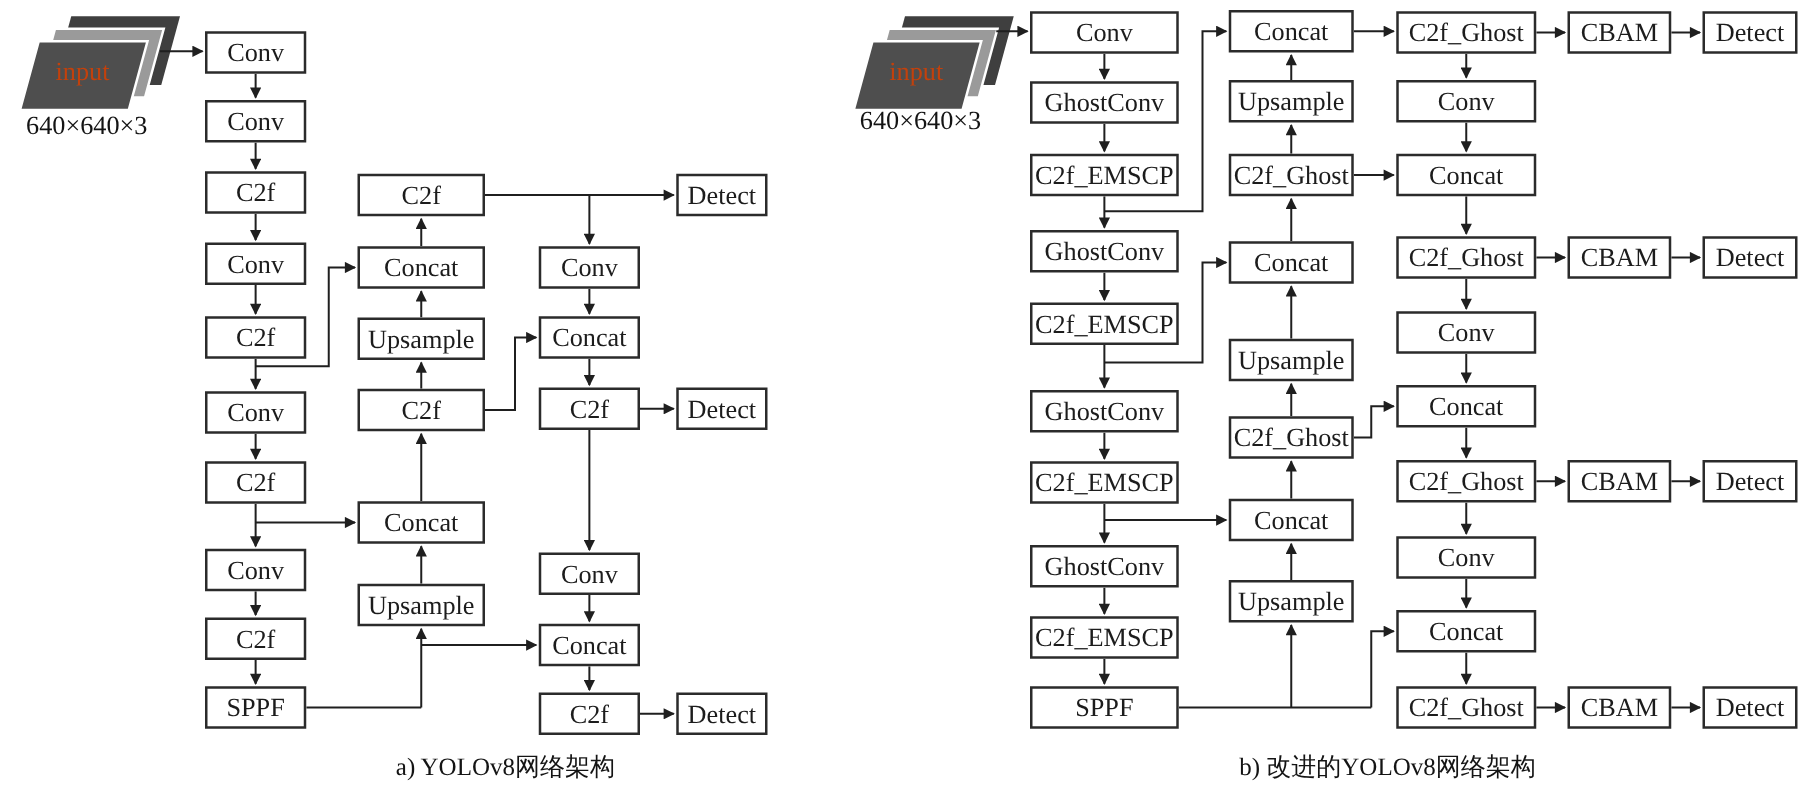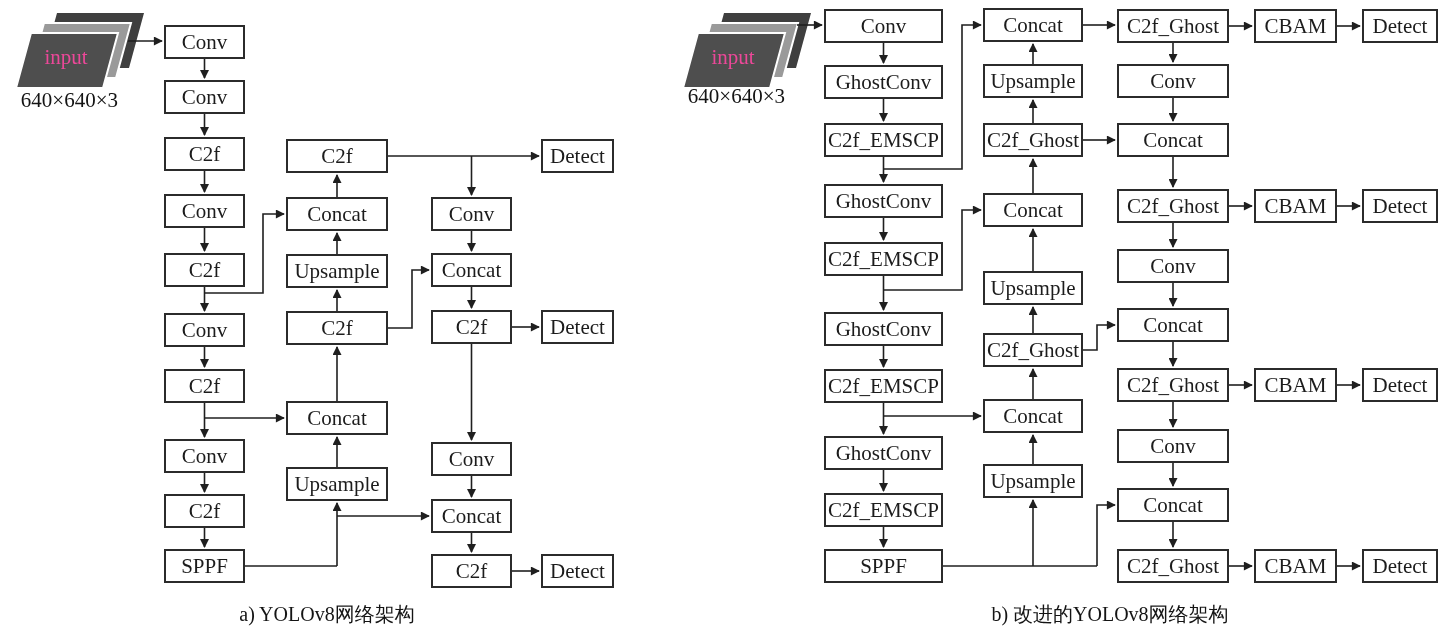--- a/index.html
+++ b/index.html
@@ -8,21 +8,21 @@
     font-family:"Liberation Serif","DejaVu Serif",serif;overflow:hidden;
   }
   #wires{position:absolute;left:0;top:0;width:1443px;height:630px;}
   .ln{stroke:#1f1f1f;stroke-width:1.6;fill:none;}
   .box{
     position:absolute;box-sizing:border-box;border:2px solid #2b2b2b;background:#ffffff;
     display:flex;align-items:center;justify-content:center;
     font-size:21px;color:#1c1c1c;white-space:nowrap;line-height:1;
   }
   .inputLabel{
-    position:absolute;text-align:center;color:#ec4899;font-size:21px;line-height:1;
+    position:absolute;text-align:center;color:#c2410c;font-size:21px;line-height:1;
   }
   .sizeLabel{
     position:absolute;text-align:right;color:#141414;font-size:21px;line-height:1;
   }
   .caption{
     position:absolute;text-align:center;color:#141414;font-size:20px;line-height:1;
   }
 </style>
 </head>
 <body>
@@ -149,21 +149,21 @@
     <div class="box" style="left:431px;top:253px;width:81px;height:34px">Concat</div>
     <div class="box" style="left:431px;top:310px;width:81px;height:34px">C2f</div>
     <div class="box" style="left:431px;top:442px;width:81px;height:34px">Conv</div>
     <div class="box" style="left:431px;top:499px;width:81px;height:34px">Concat</div>
     <div class="box" style="left:431px;top:554px;width:81px;height:34px">C2f</div>
 
     <div class="box" style="left:541px;top:139px;width:73px;height:34px">Detect</div>
     <div class="box" style="left:541px;top:310px;width:73px;height:34px">Detect</div>
     <div class="box" style="left:541px;top:554px;width:73px;height:34px">Detect</div>
 
-    <div class="caption" style="left:162px;top:604px;width:330px;">a) YOLOv8网络架构</div>
+    <div class="caption" style="left:162px;top:604px;width:330px;text-align:right;">a) YOLOv8网络架构</div>
   </div>
 
   <div>
     <div class="inputLabel" style="left:683px;top:47px;width:100px;">input</div>
     <div class="sizeLabel" style="left:671px;top:86px;width:114px;">640×640×3</div>
 
     <div class="box" style="left:824px;top:9px;width:119px;height:34px">Conv</div>
     <div class="box" style="left:824px;top:65px;width:119px;height:34px">GhostConv</div>
     <div class="box" style="left:824px;top:123px;width:119px;height:34px">C2f_EMSCP</div>
     <div class="box" style="left:824px;top:184px;width:119px;height:34px">GhostConv</div>

